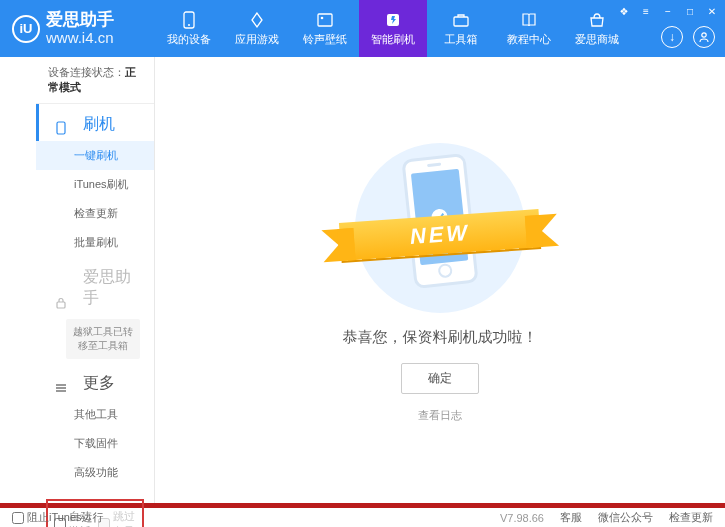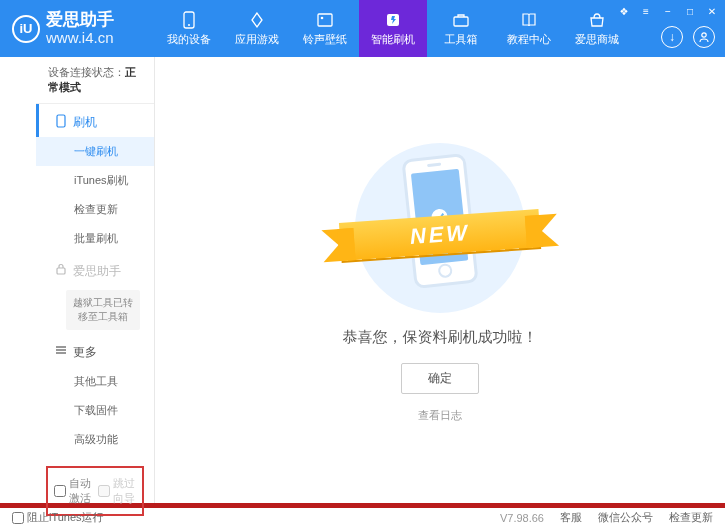--- a/index.html
+++ b/index.html
@@ -16,21 +16,21 @@
 .nav-icon { width: 20px; height: 18px; display: flex; align-items: center; justify-content: center; }
 .win-controls { position: absolute; right: 6px; top: 4px; display: flex; gap: 8px; font-size: 10px; align-items: center; }
 .win-btn { width: 14px; height: 14px; cursor: pointer; display: flex; align-items: center; justify-content: center; }
 .user-icons { position: absolute; right: 10px; top: 26px; display: flex; gap: 10px; }
 .user-icon { width: 22px; height: 22px; border: 1.5px solid #fff; border-radius: 50%; display: flex; align-items: center; justify-content: center; cursor: pointer; font-size: 12px; }
 
 .content { display: flex; height: calc(100% - 57px - 24px); }
 .sidebar { width: 155px; border-right: 1px solid #e8e8e8; display: flex; flex-direction: column; padding-left: 36px; }
 .status-bar { padding: 8px 12px; font-size: 11px; color: #666; border-bottom: 1px solid #eee; }
 .status-val { color: #333; font-weight: bold; }
-.side-section { padding: 10px 16px 6px; font-size: 12px; color: #555; display: flex; align-items: flex-start; gap: 6px; border-left: 3px solid transparent; }
+.side-section { padding: 10px 16px 6px; font-size: 16px; color: #555; display: flex; align-items: flex-end; gap: 16px; border-left: 3px solid transparent; }
 .side-section.on { border-left-color: #2d8cf0; color: #2d8cf0; }
 .side-item { padding: 7px 0 7px 38px; font-size: 11px; color: #666; cursor: pointer; }
 .side-item.active { background: #eaf4ff; color: #2d8cf0; }
 .side-note { margin: 4px 14px 4px 30px; padding: 6px; background: #f5f5f5; font-size: 10px; color: #888; text-align: center; border-radius: 2px; }
 
 .options-box { margin: 12px 10px; border: 2px solid #d43a3a; padding: 8px 6px; display: flex; gap: 6px; font-size: 11px; color: #888; }
 .chk { display: flex; align-items: center; gap: 3px; cursor: pointer; }
 .chk input { width: 12px; height: 12px; }
 
 .device-info { padding: 6px 12px 4px; font-size: 11px; }

